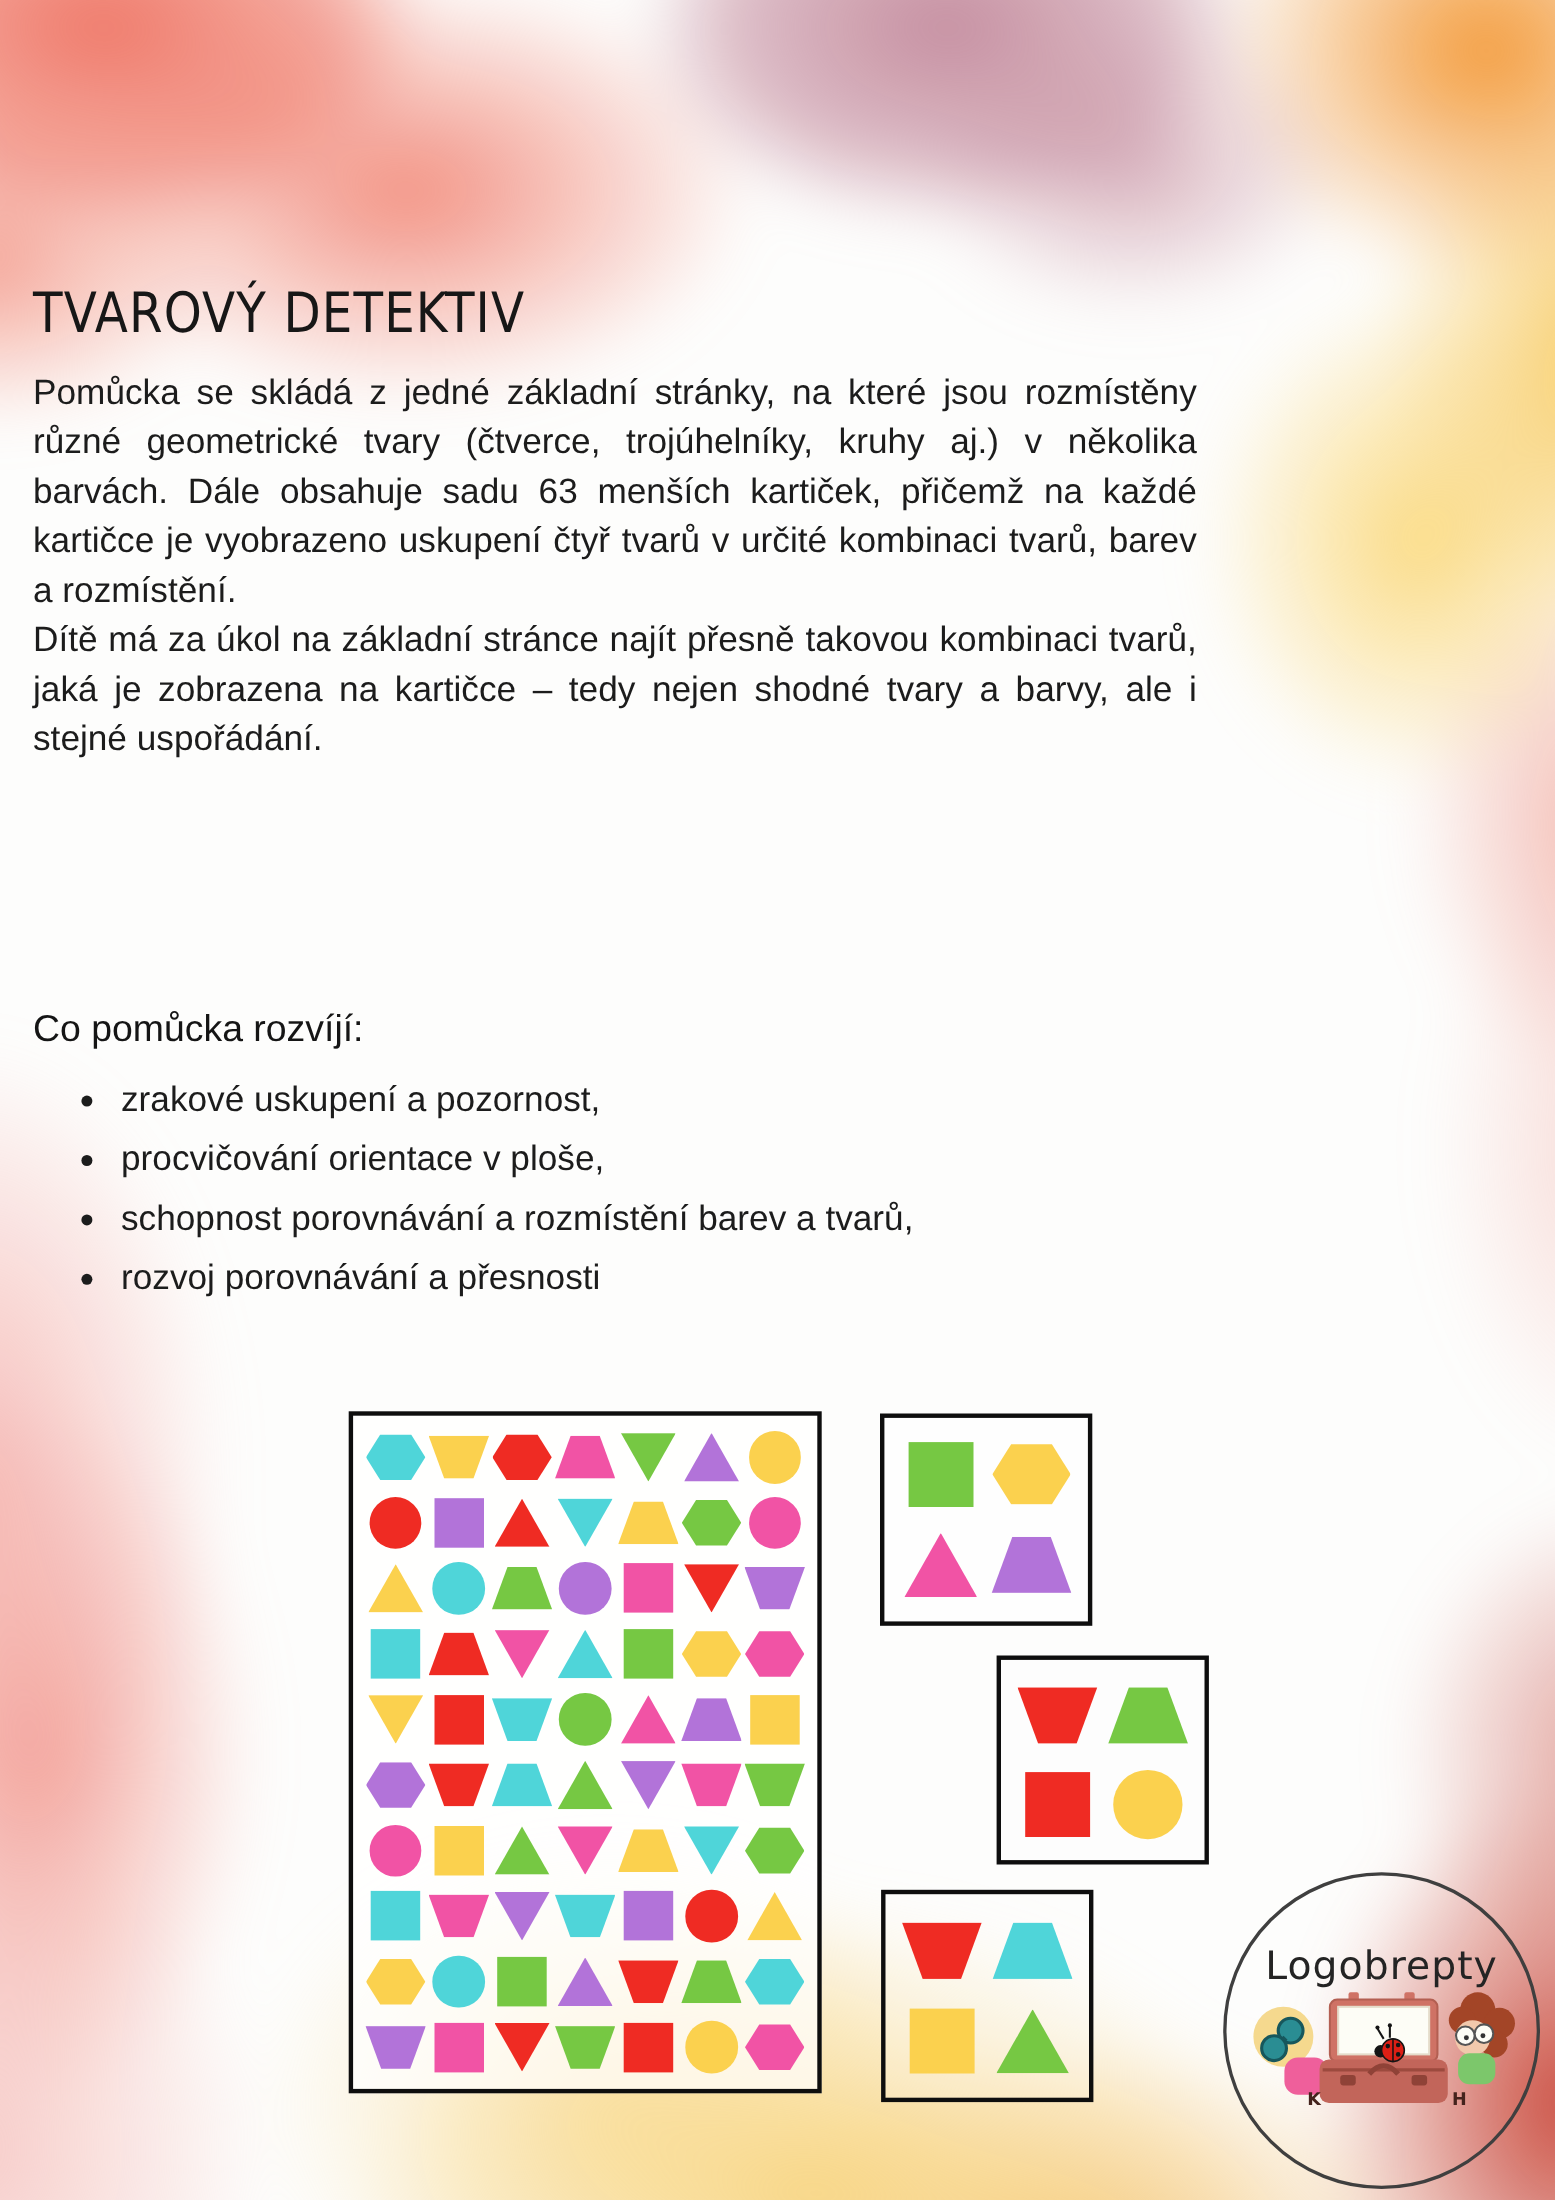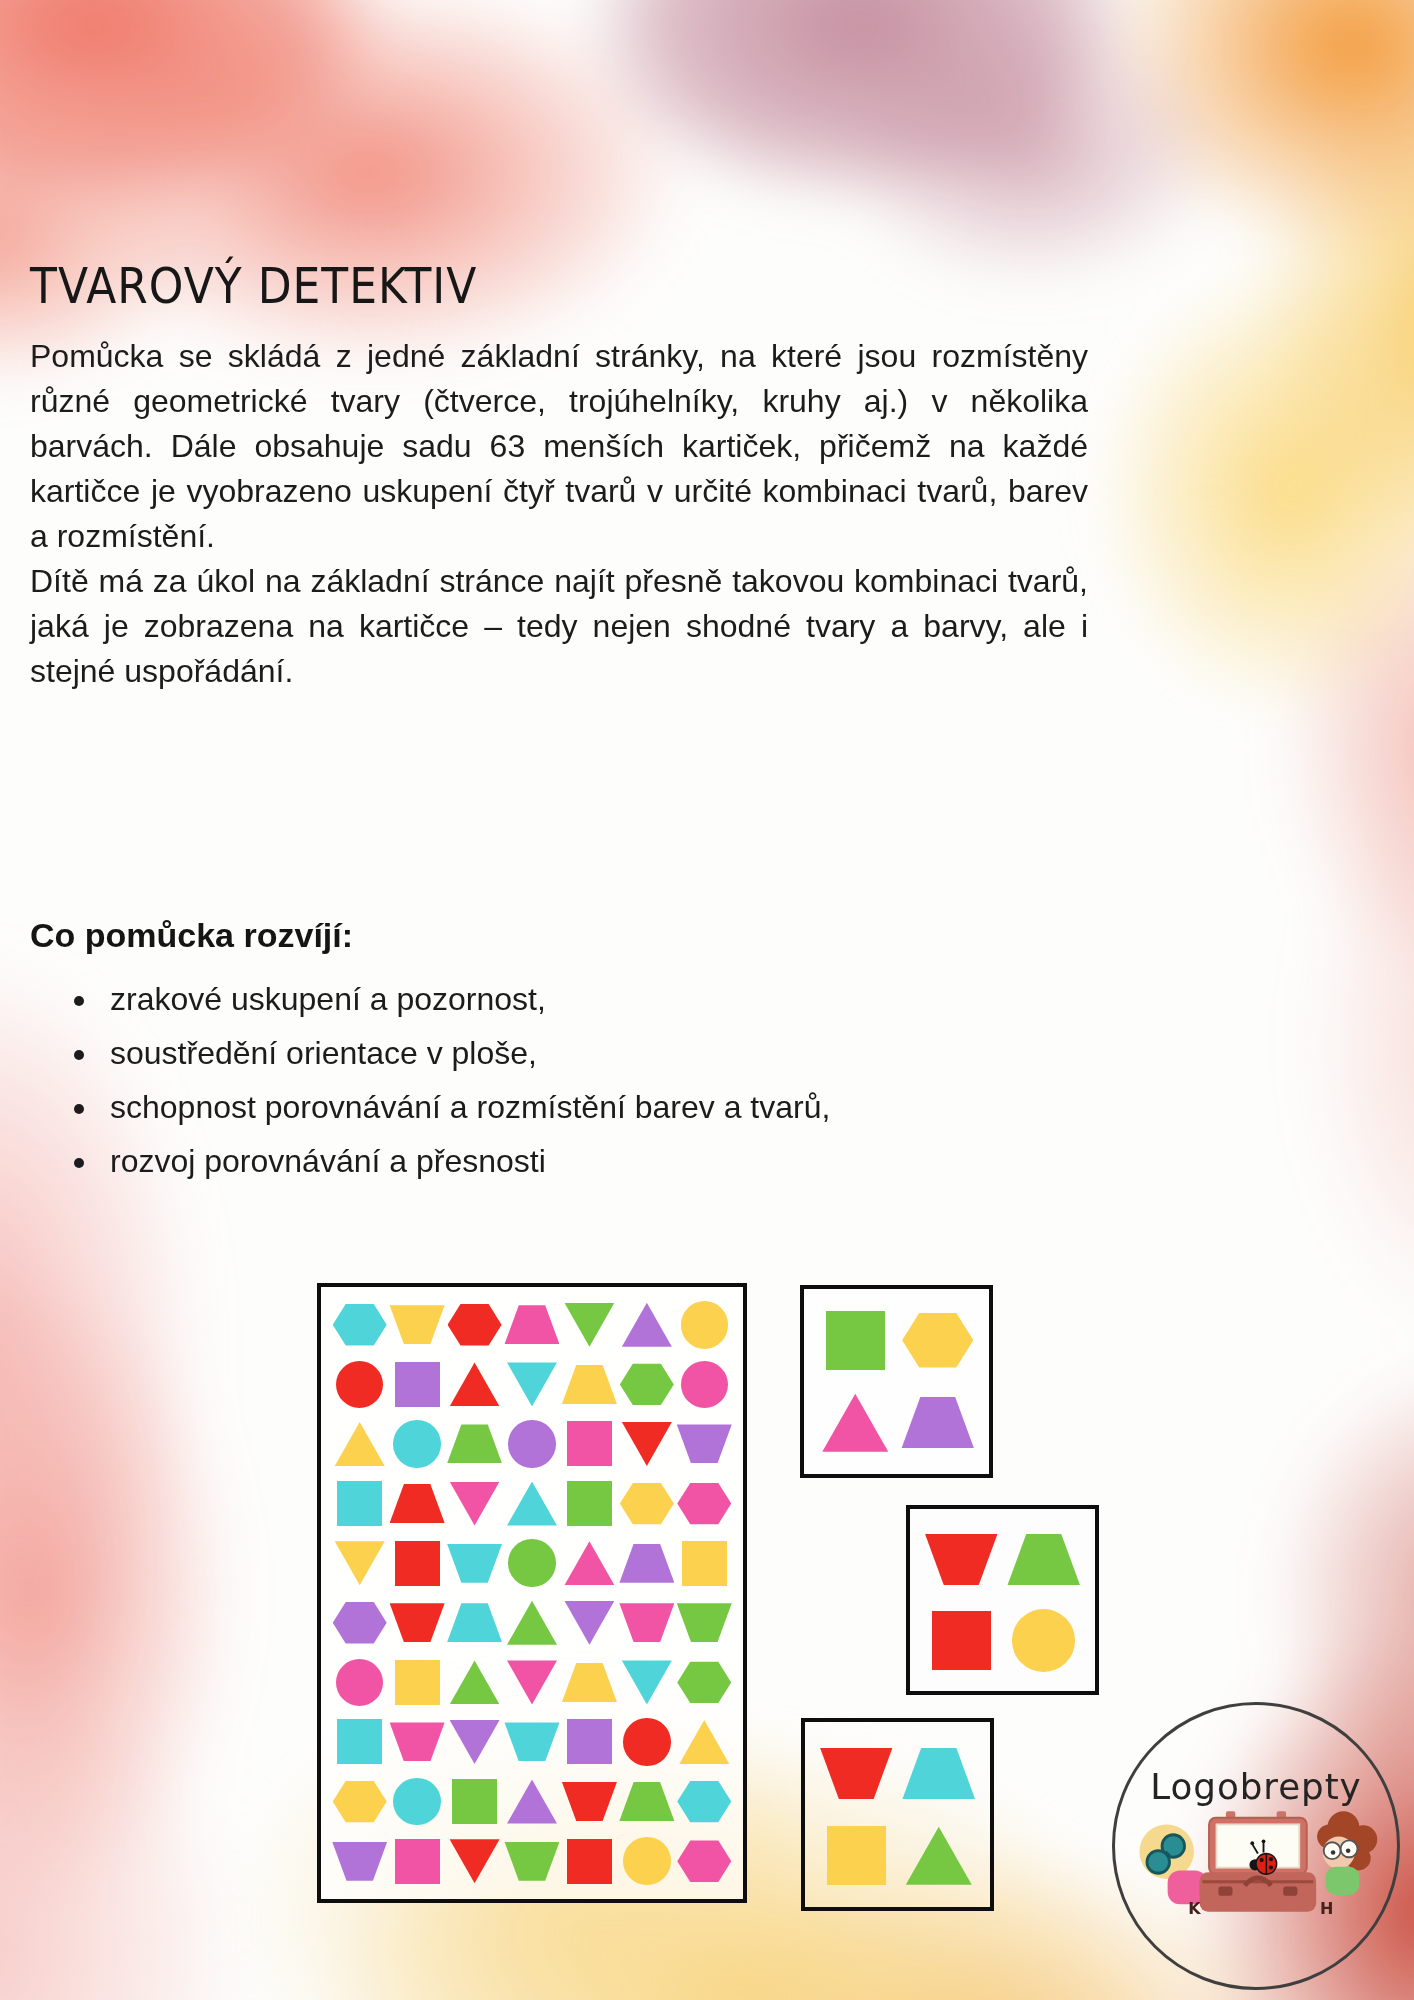--- a/index.html
+++ b/index.html
@@ -45,21 +45,21 @@
     font-size:44px;letter-spacing:1px;color:#171717;
     transform:scaleY(1.15);transform-origin:left top;
   }
   .bodytext{
     position:absolute;top:334px;left:30px;width:1058px;
     font-size:32px;line-height:45px;text-align:justify;color:#1c1c1c;
   }
   .bodytext p{margin:0;}
   .list-head{
     position:absolute;top:916px;left:30px;margin:0;
-    font-size:34px;font-weight:bold;color:#151515;
+    font-size:34px;font-weight:normal;color:#151515;
   }
   .benefits{
     position:absolute;top:972px;left:30px;margin:0;
     padding-left:70px;font-size:32px;line-height:54px;color:#1c1c1c;
   }
   .benefits li{padding-left:10px;}
   
   .board{
     position:absolute;left:317px;top:1283px;width:430px;height:620px;
     box-sizing:border-box;border:4px solid #0e0e0e;
@@ -106,21 +106,21 @@
   <h2 class="subhead">TVAROVÝ DETEKTIV</h2>
 
   <div class="bodytext">
     <p>Pomůcka se skládá z jedné základní stránky, na které jsou rozmístěny různé geometrické tvary (čtverce, trojúhelníky, kruhy aj.) v několika barvách. Dále obsahuje sadu 63 menších kartiček, přičemž na každé kartičce je vyobrazeno uskupení čtyř tvarů v určité kombinaci tvarů, barev a rozmístění.</p>
     <p>Dítě má za úkol na základní stránce najít přesně takovou kombinaci tvarů, jaká je zobrazena na kartičce – tedy nejen shodné tvary a barvy, ale i stejné uspořádání.</p>
   </div>
 
   <h3 class="list-head">Co pomůcka rozvíjí:</h3>
   <ul class="benefits">
       <li>zrakové uskupení a pozornost,</li>
-      <li>soustředění orientace v ploše,</li>
+      <li>procvičování orientace v ploše,</li>
       <li>schopnost porovnávání a rozmístění barev a tvarů,</li>
       <li>rozvoj porovnávání a přesnosti</li>
     </ul>
 
   <div class="board">
       <div class="cell">
         <div class="shape hex" style="background: var(--c-cyan);"></div>
       </div>
       <div class="cell">
         <div class="shape trap-d" style="background: var(--c-yellow);"></div>

